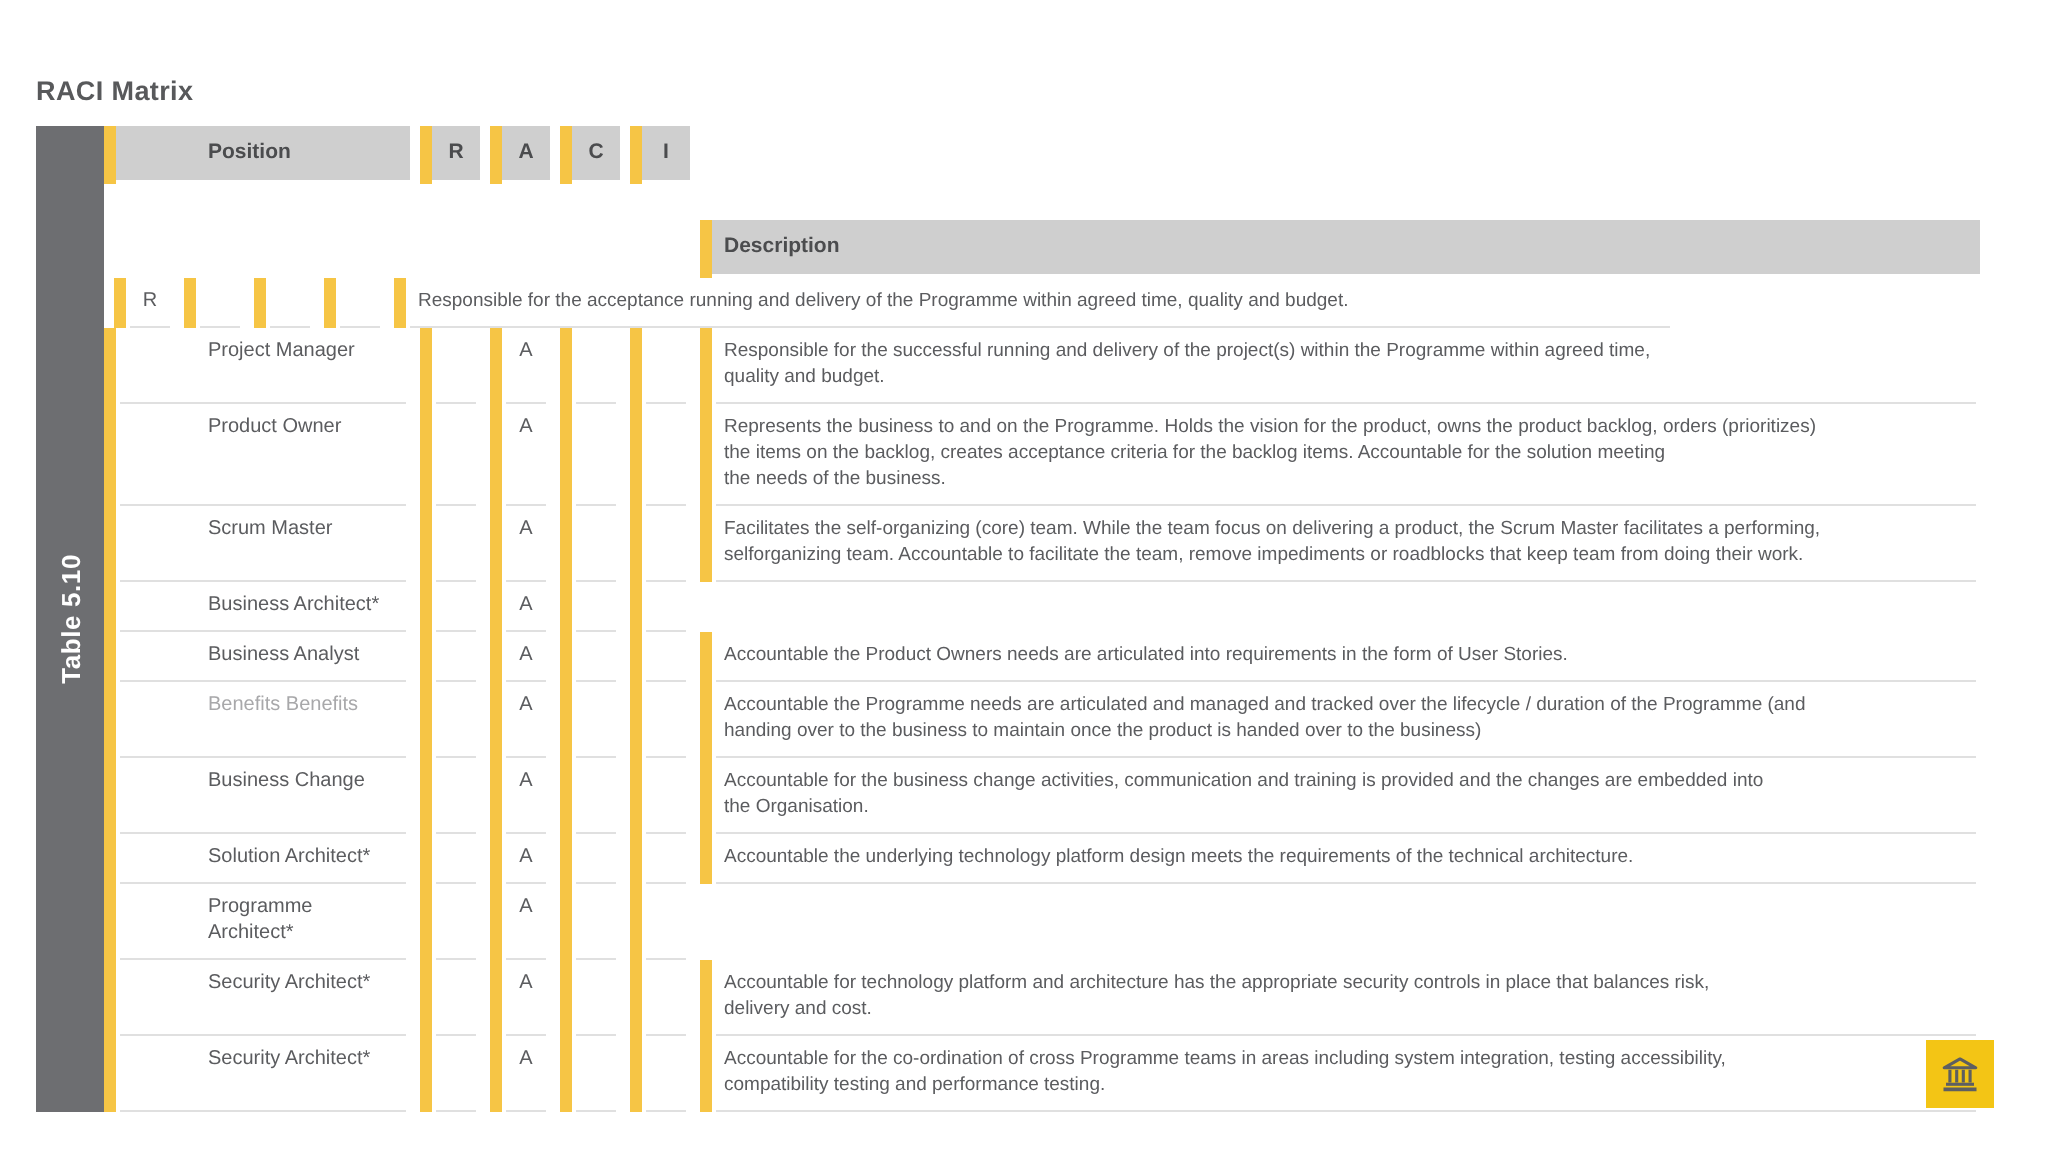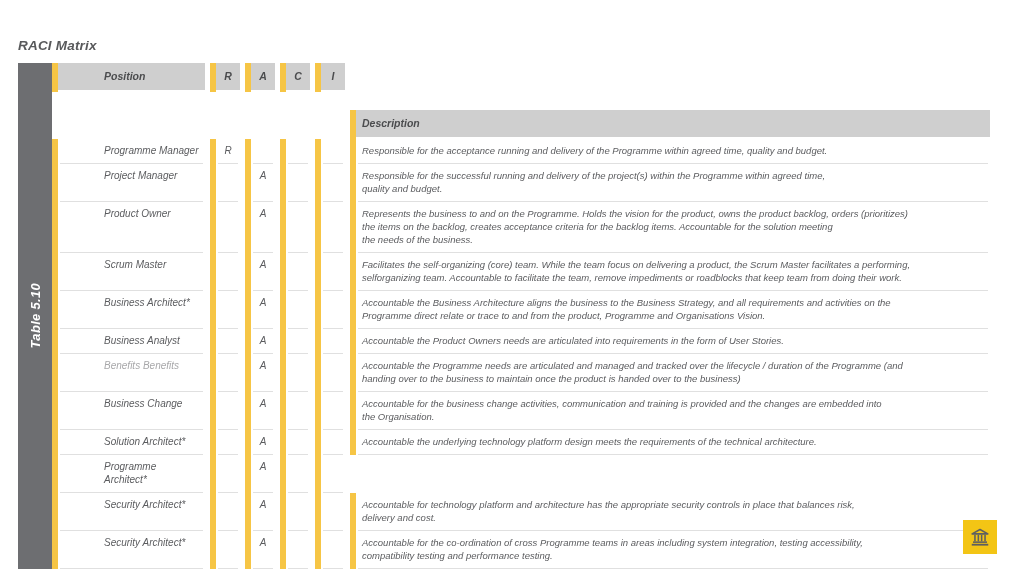--- a/index.html
+++ b/index.html
@@ -8,21 +8,21 @@
     --header-bg:#CFCFCF;
     --text:#5B5C5F;
     --muted:#A8A8AA;
     --sep:#E0E0E0;
     --icon-bg:#F3C515;
     --icon-fg:#5E5F61;
   }
   *{margin:0;padding:0;box-sizing:border-box;}
   html,body{width:1024px;height:576px;background:#fff;overflow:hidden;
     font-family:"Liberation Sans",sans-serif;color:var(--text);}
-  .canvas{position:relative;width:1024px;height:576px;background:#fff;font-style:italic;}
+  .canvas{position:relative;width:1024px;height:576px;background:#fff;}
 
   .page-title{position:absolute;left:18px;top:38px;font-size:13.5px;font-weight:bold;
     color:#58595B;letter-spacing:.2px;}
 
   .table-wrap{position:absolute;left:18px;top:63px;width:972px;display:flex;align-items:stretch;}
 
   .side-band{width:34px;flex:0 0 34px;background:var(--sidebar);display:flex;
     align-items:center;justify-content:center;}
   .side-band span{writing-mode:vertical-rl;transform:rotate(180deg);color:#fff;
     font-weight:bold;font-size:13px;letter-spacing:.3px;white-space:nowrap;}
@@ -71,21 +71,20 @@
         <div class="gap"></div>
         <div class="cell c-raci">A</div>
         <div class="gap"></div>
         <div class="cell c-raci">C</div>
         <div class="gap"></div>
         <div class="cell c-raci">I</div>
         <div class="gap"></div>
         <div class="cell c-desc">Description</div>
       </div>
       <div id="grid-body" style="display:contents"><div class="row data">
-      <div class="cell c-pos"><span class="txt">Programme Manager</span></div>
       <div class="gap"></div>
       <div class="cell c-raci col-r">R</div>
       <div class="gap"></div>
       <div class="cell c-raci col-a"></div>
       <div class="gap"></div>
       <div class="cell c-raci col-c"></div>
       <div class="gap"></div>
       <div class="cell c-raci col-i"></div>
       <div class="gap"></div>
       <div class="cell c-desc"><span class="txt">Responsible for the acceptance running and delivery of the Programme within agreed time, quality and budget.</span></div>
@@ -133,22 +132,20 @@
       <div class="cell c-pos"><span class="txt">Business Architect*</span></div>
       <div class="gap"></div>
       <div class="cell c-raci col-r"></div>
       <div class="gap"></div>
       <div class="cell c-raci col-a">A</div>
       <div class="gap"></div>
       <div class="cell c-raci col-c"></div>
       <div class="gap"></div>
       <div class="cell c-raci col-i"></div>
       <div class="gap"></div>
-      <div class="cell c-desc"><span class="txt">Accountable the Business Architecture aligns the business to the Business Strategy, and all requirements and activities on the
-Programme direct relate or trace to and from the product, Programme and Organisations Vision.</span></div>
     </div><div class="row data">
       <div class="cell c-pos"><span class="txt">Business Analyst</span></div>
       <div class="gap"></div>
       <div class="cell c-raci col-r"></div>
       <div class="gap"></div>
       <div class="cell c-raci col-a">A</div>
       <div class="gap"></div>
       <div class="cell c-raci col-c"></div>
       <div class="gap"></div>
       <div class="cell c-raci col-i"></div>

